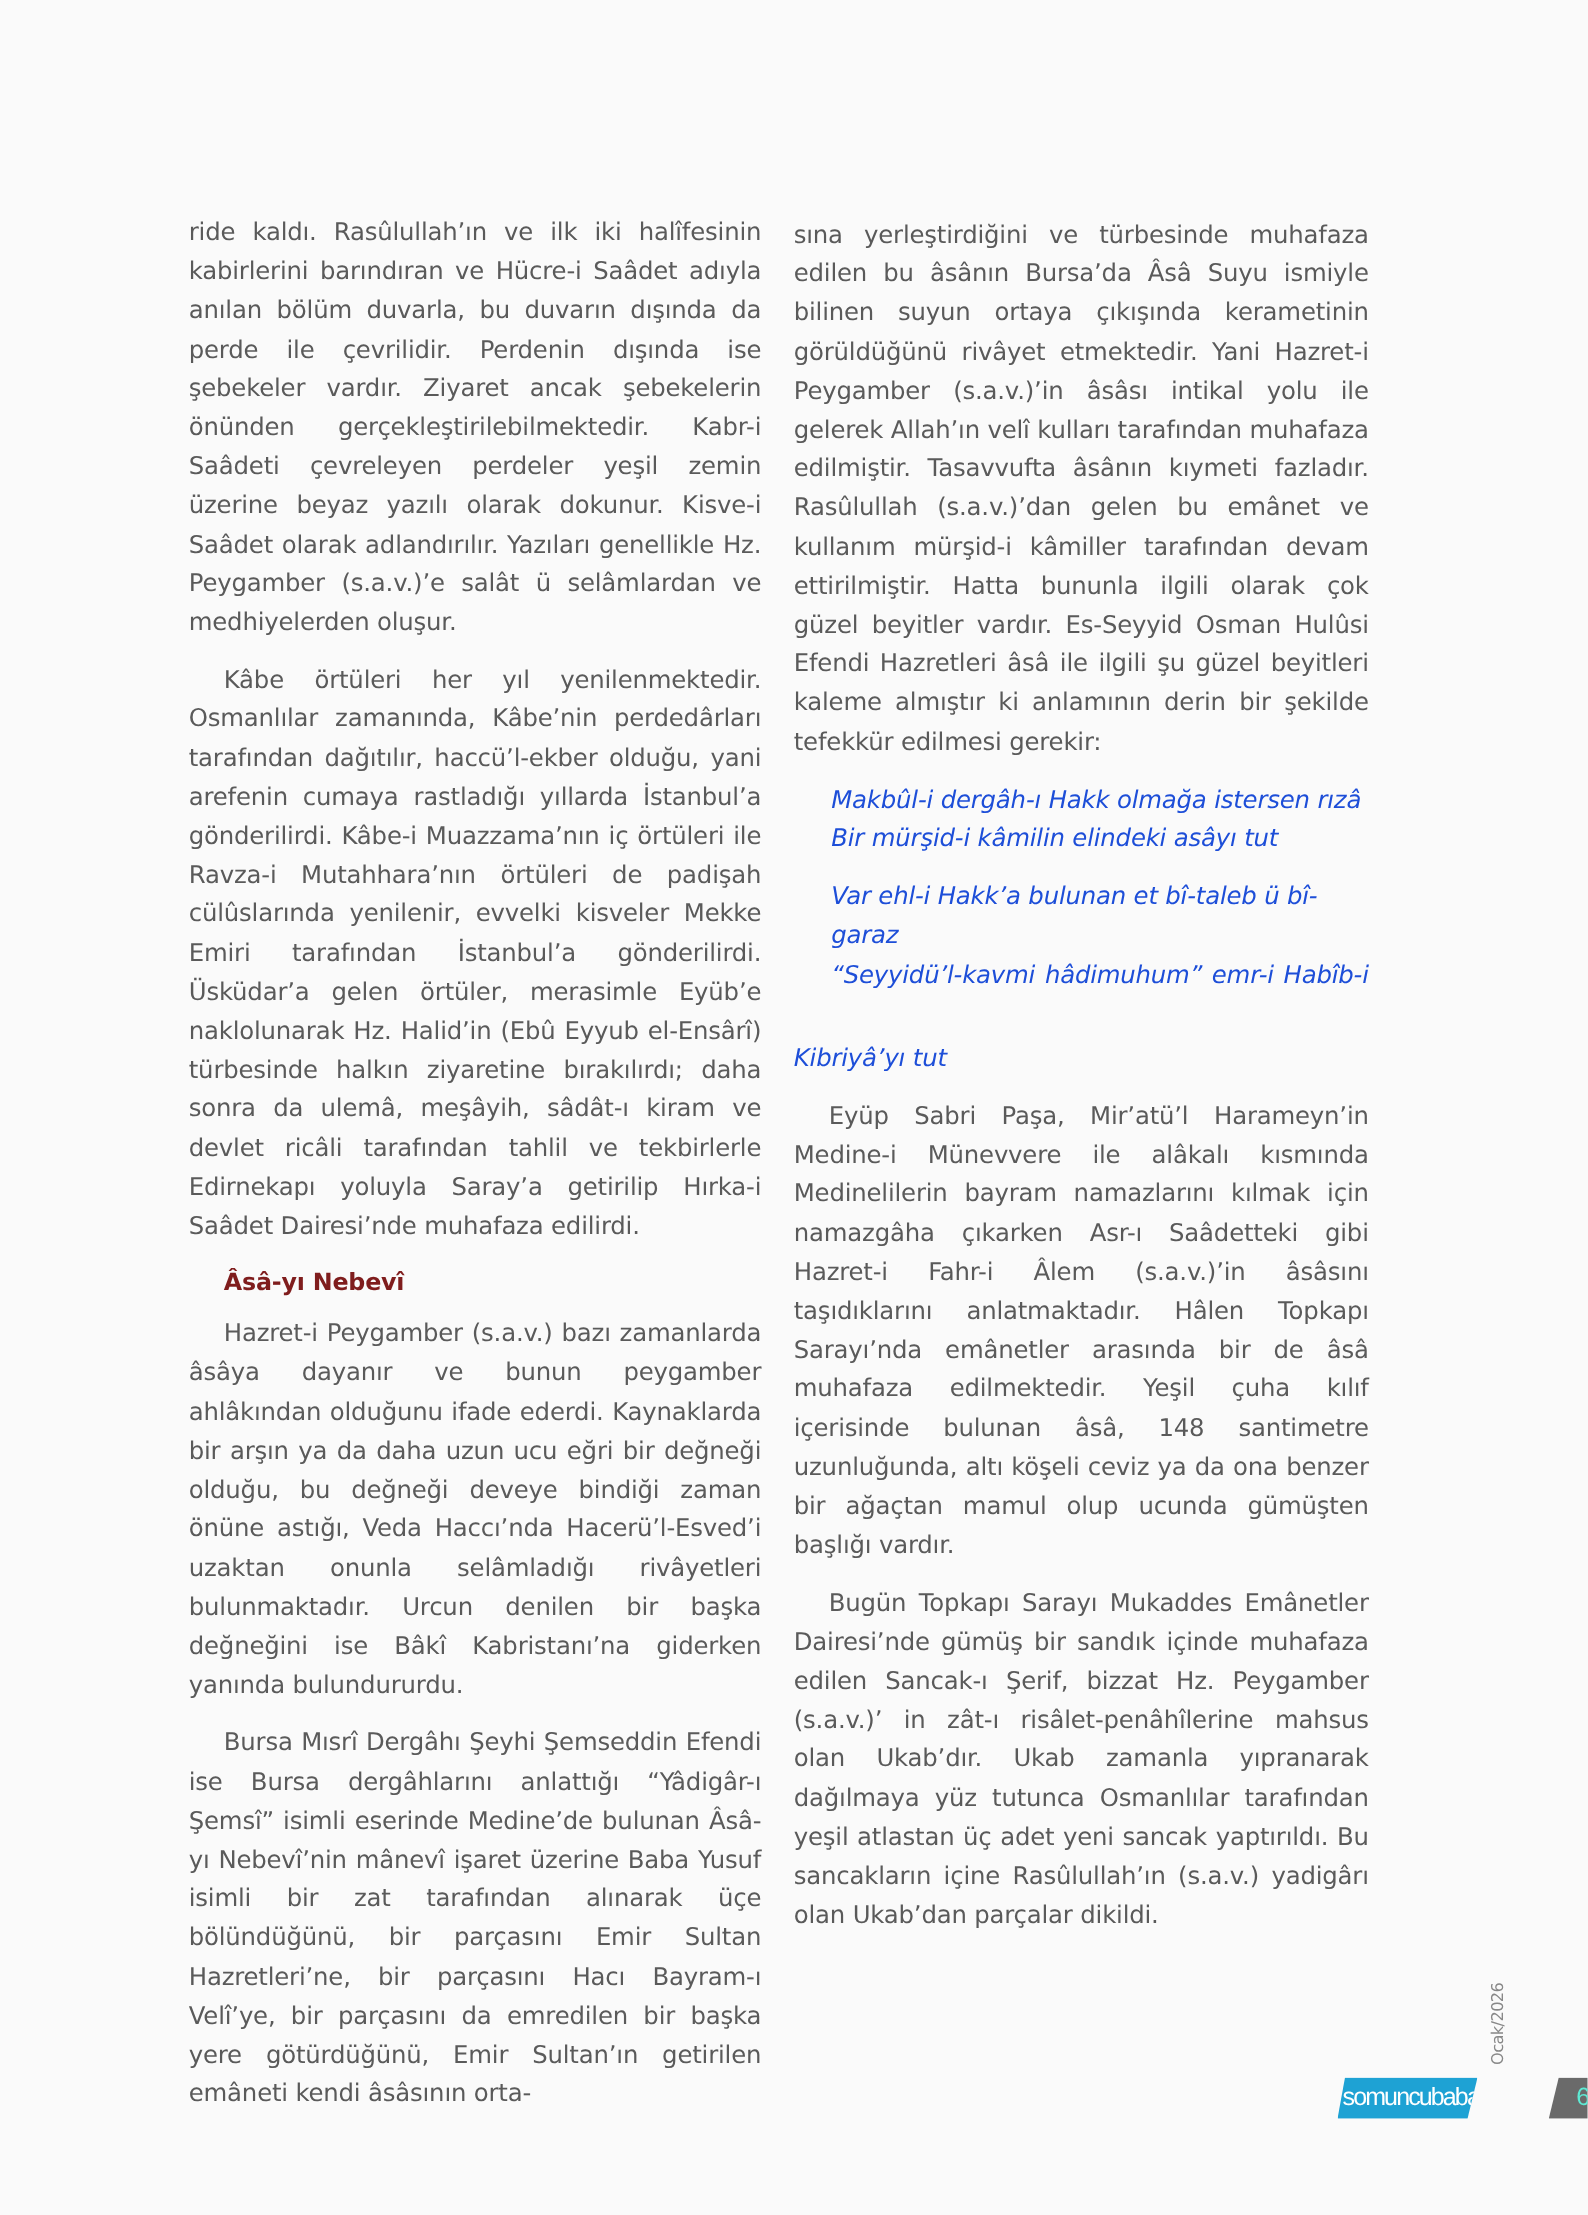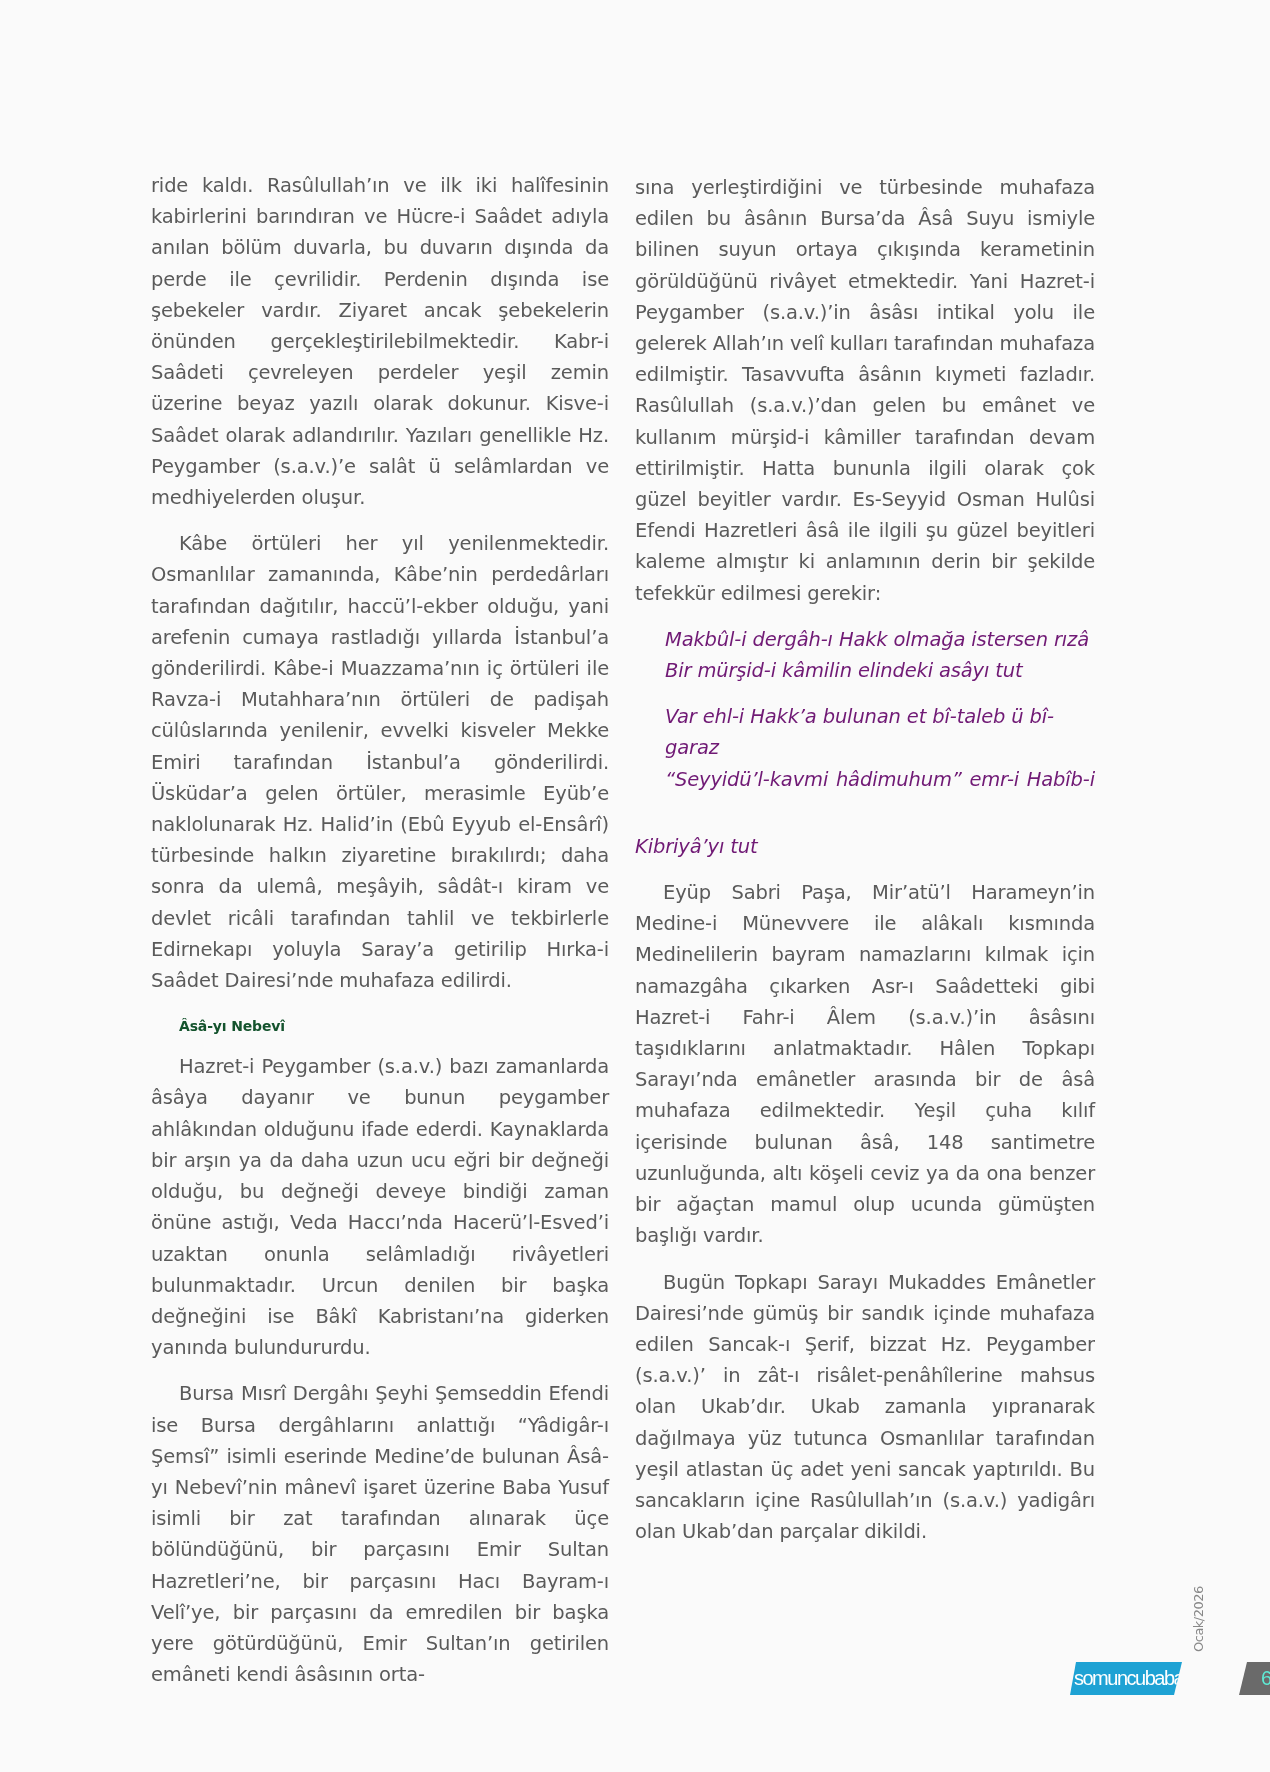--- a/index.html
+++ b/index.html
@@ -20,26 +20,26 @@
     letter-spacing: -0.15px;
     text-align: justify;
     hyphens: manual;
   }
   .col.left { left: 151px; width: 458px; }
   .col.right { left: 635px; width: 460px; top: 172px; }
   .col p { margin: 0 0 15px 0; text-indent: 28px; }
   .col p.cont { text-indent: 0; }
   .col h3 {
     margin: 4px 0 10px 28px;
-    font-size: 14px;
+    font-size: 19px;
     font-weight: bold;
-    color: #14532d;
+    color: #7f1d1d;
     line-height: 30px;
   }
-  .verse { font-style: italic; color: #701a75; margin: 0 0 15px 0; }
+  .verse { font-style: italic; color: #1d4ed8; margin: 0 0 15px 0; }
   .verse .ln { display: block; padding-left: 30px; text-align: left; }
   .verse .ln.just { text-align: justify; text-align-last: justify; }
   .verse .ln.flush { padding-left: 0; margin-top: 36px; }
   .footer-date {
     position: absolute;
     left: 1191px; top: 1598px;
     width: 60px; height: 18px;
     transform: rotate(-90deg);
     transform-origin: 0 0;
     font-size: 13px;

